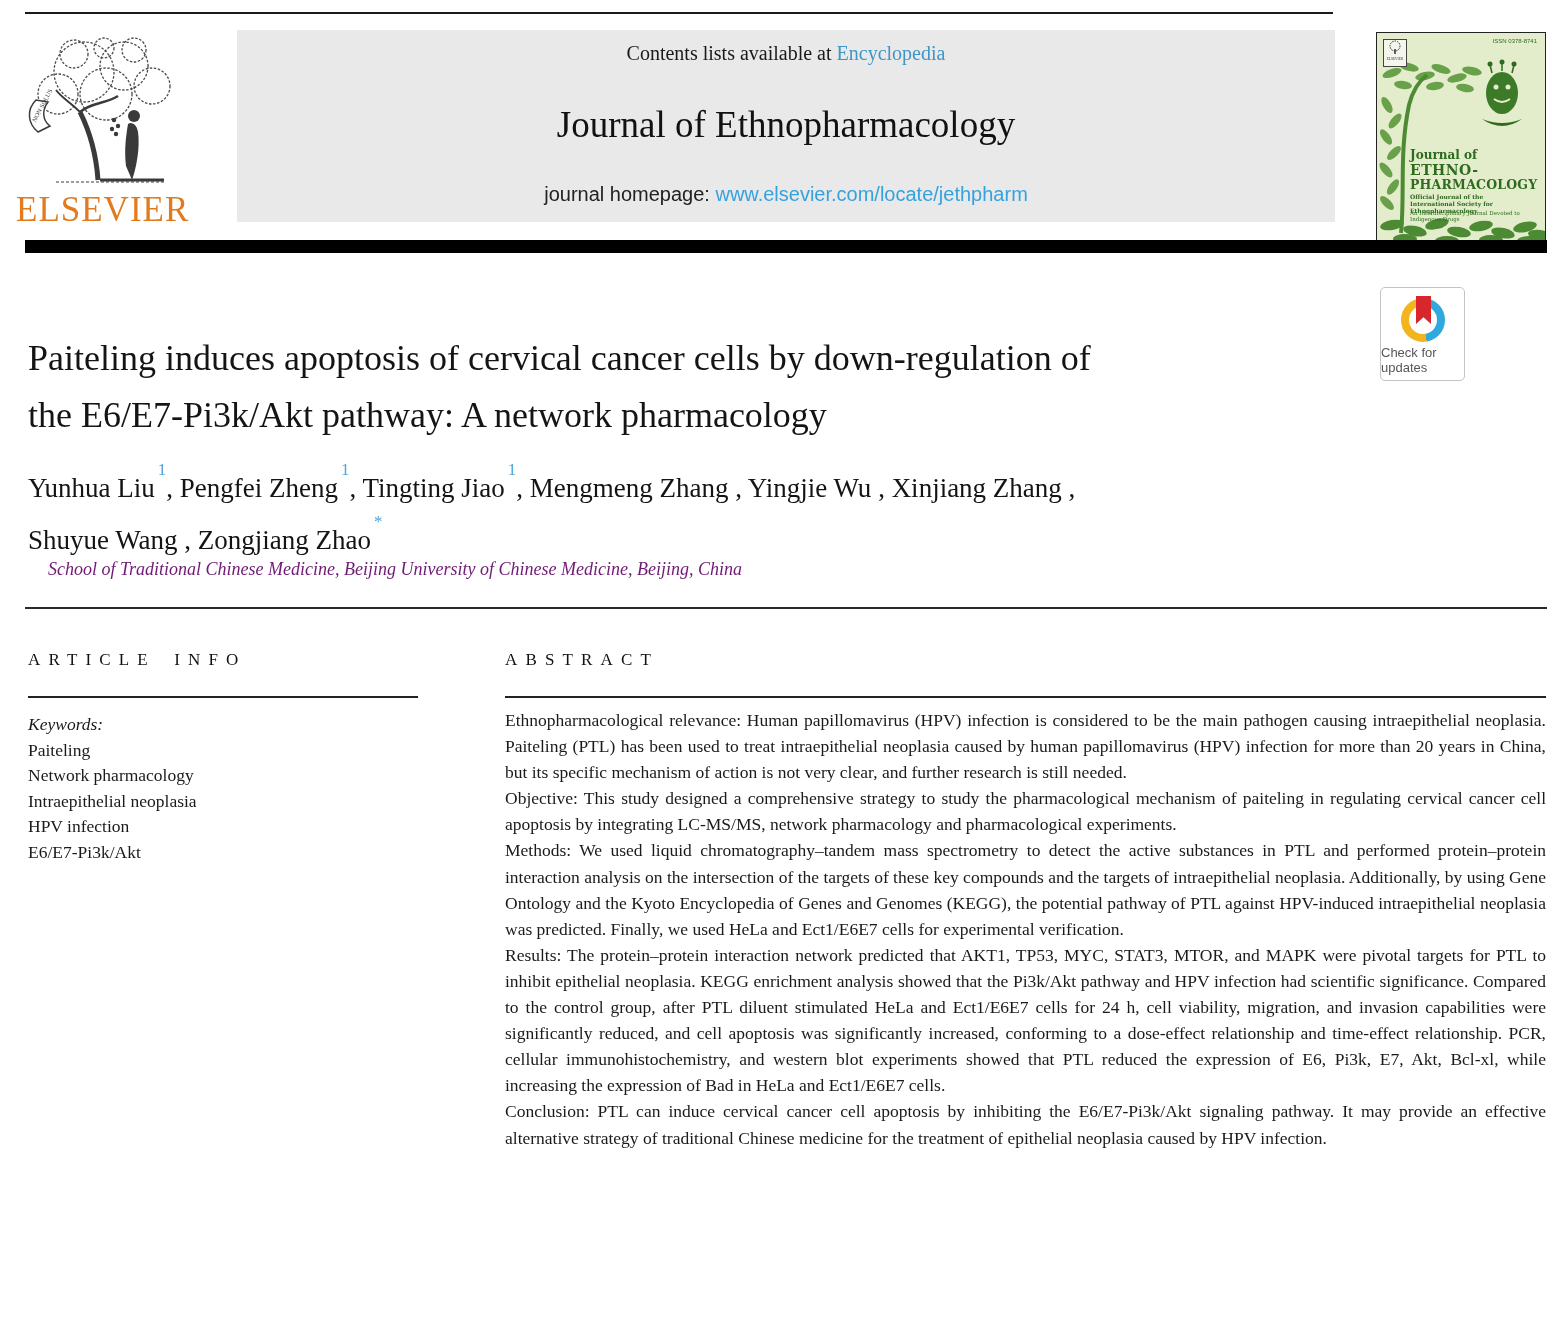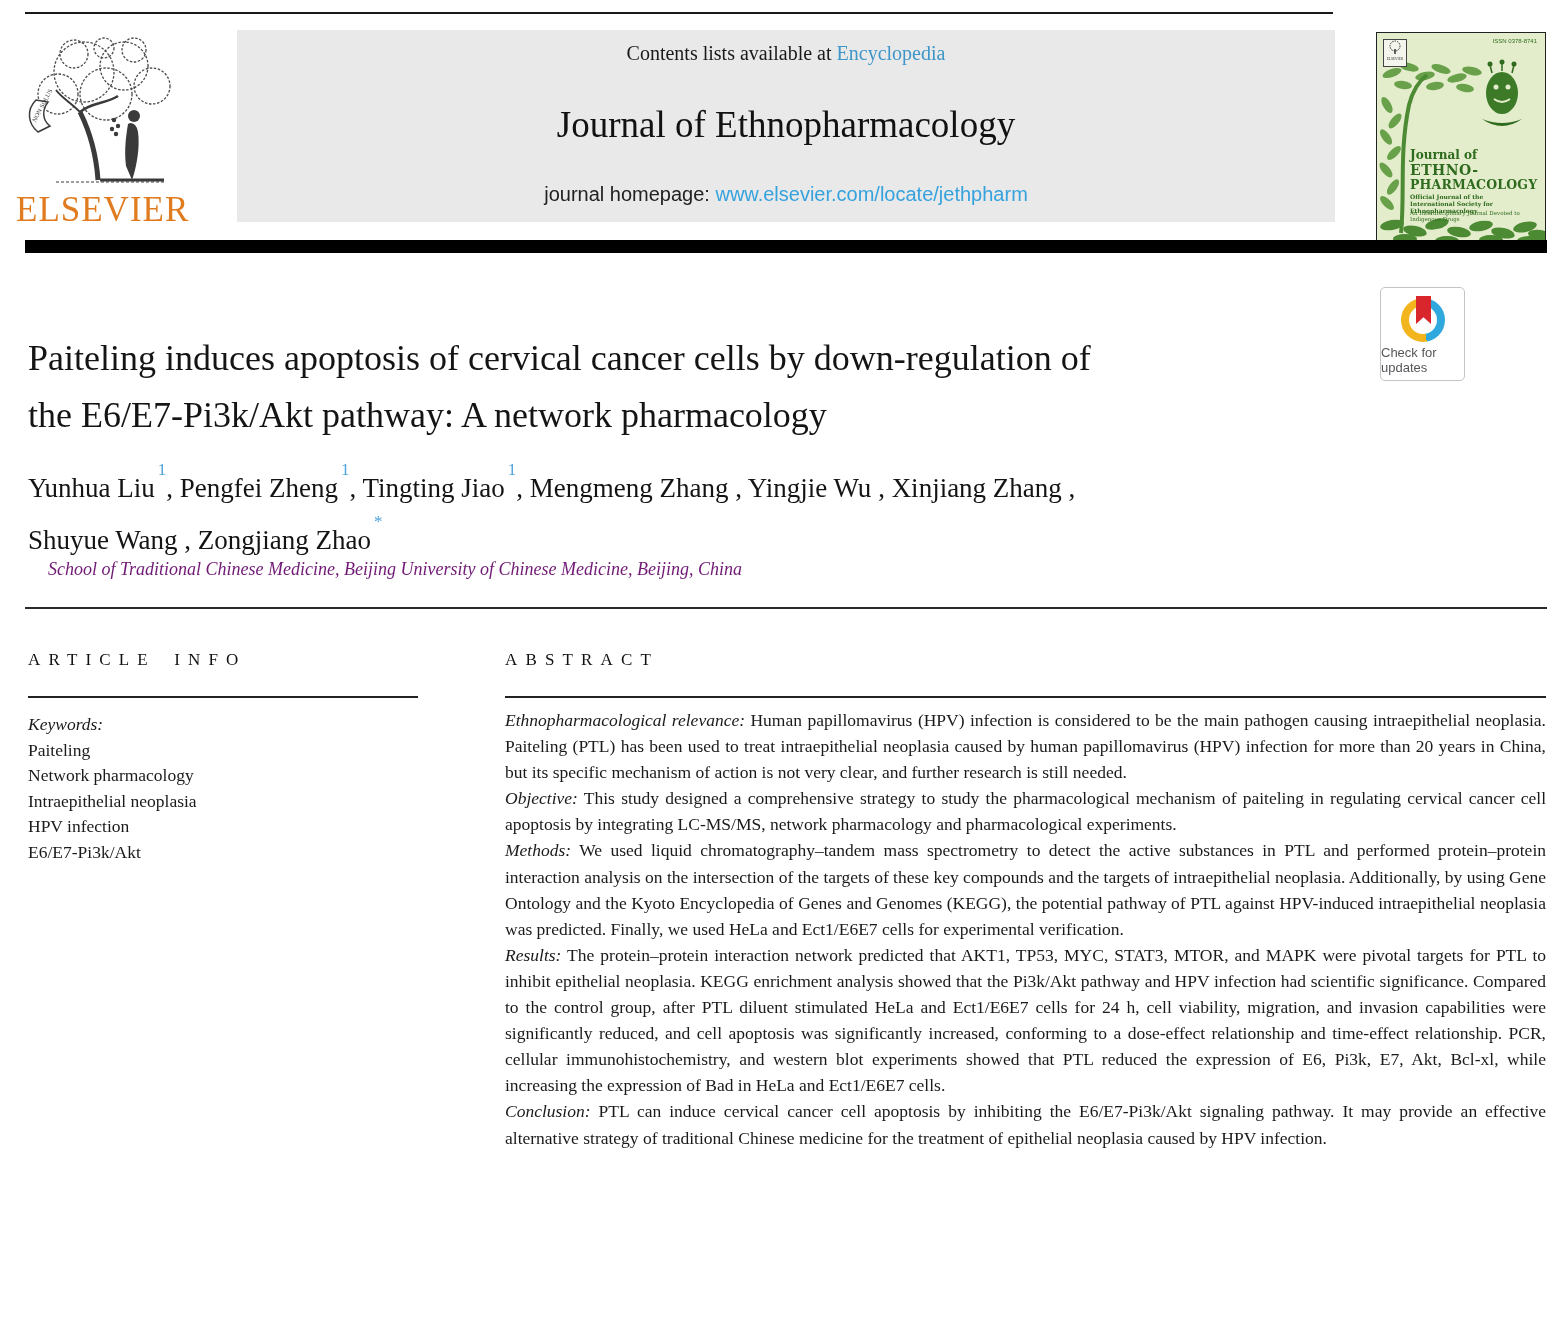--- a/index.html
+++ b/index.html
@@ -70,21 +70,21 @@
   .info-heading { left:28px; top:650px; }
   .abstract-heading { left:505px; top:650px; }
   .info-rule { left:28px; top:696px; width:390px; height:2px; background:#222; }
   .abstract-rule { left:505px; top:696px; width:1041px; height:2px; background:#222; }
 
   .keywords { left:28px; top:712px; width:420px; font-size:17.5px; line-height:25.5px; }
   .kw-label { font-style:italic; }
 
   .abstract-body { left:505px; top:707px; width:1041px; font-size:17.5px; line-height:26.1px; text-align:justify; }
   .abstract-body p { margin:0; }
-  .sec-label { font-style:italic; }
+  .sec-label { }
 </style>
 </head>
 <body>
 
 <div class="page">
 
   <div class="abs top-rule"></div>
 
   <div class="abs logo-block">
     <svg width="200" height="160" viewBox="0 0 200 160">

